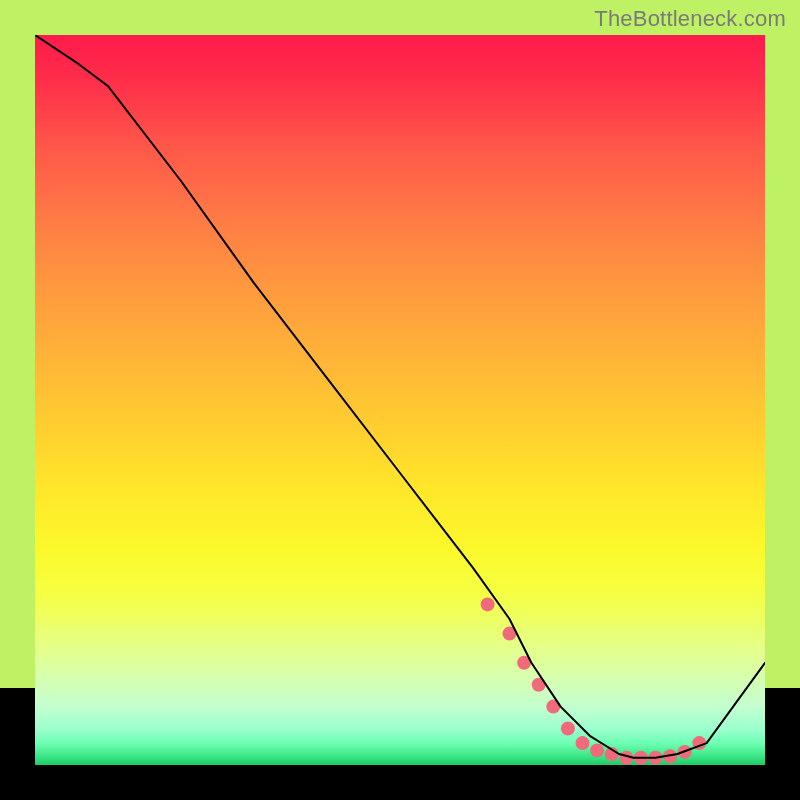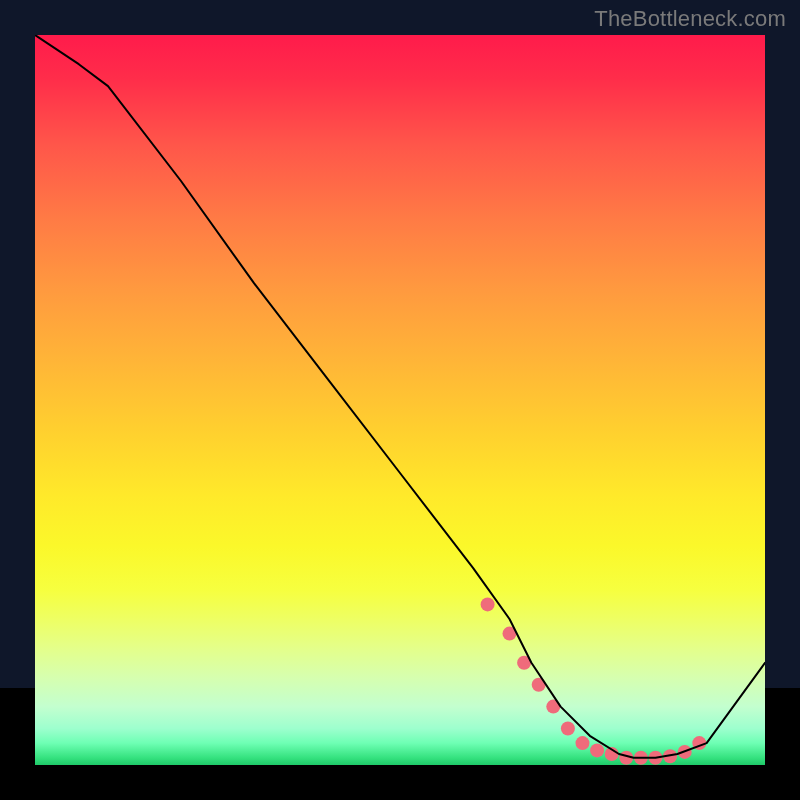--- a/index.html
+++ b/index.html
@@ -8,21 +8,21 @@
     width: 800px;
     height: 800px;
     background: #000;
     overflow: hidden;
     font-family: Arial, Helvetica, sans-serif;
   }
   .frame {
     position: relative;
     width: 800px;
     height: 688px;
-    background: #0f172a;
+    background: #bef264;
   }
   .plot {
     position: absolute;
     left: 35px;
     top: 35px;
     width: 730px;
     height: 730px;
     background: linear-gradient(to bottom,
       #ff1b4b 0%,
       #ff2d4a 6%,

